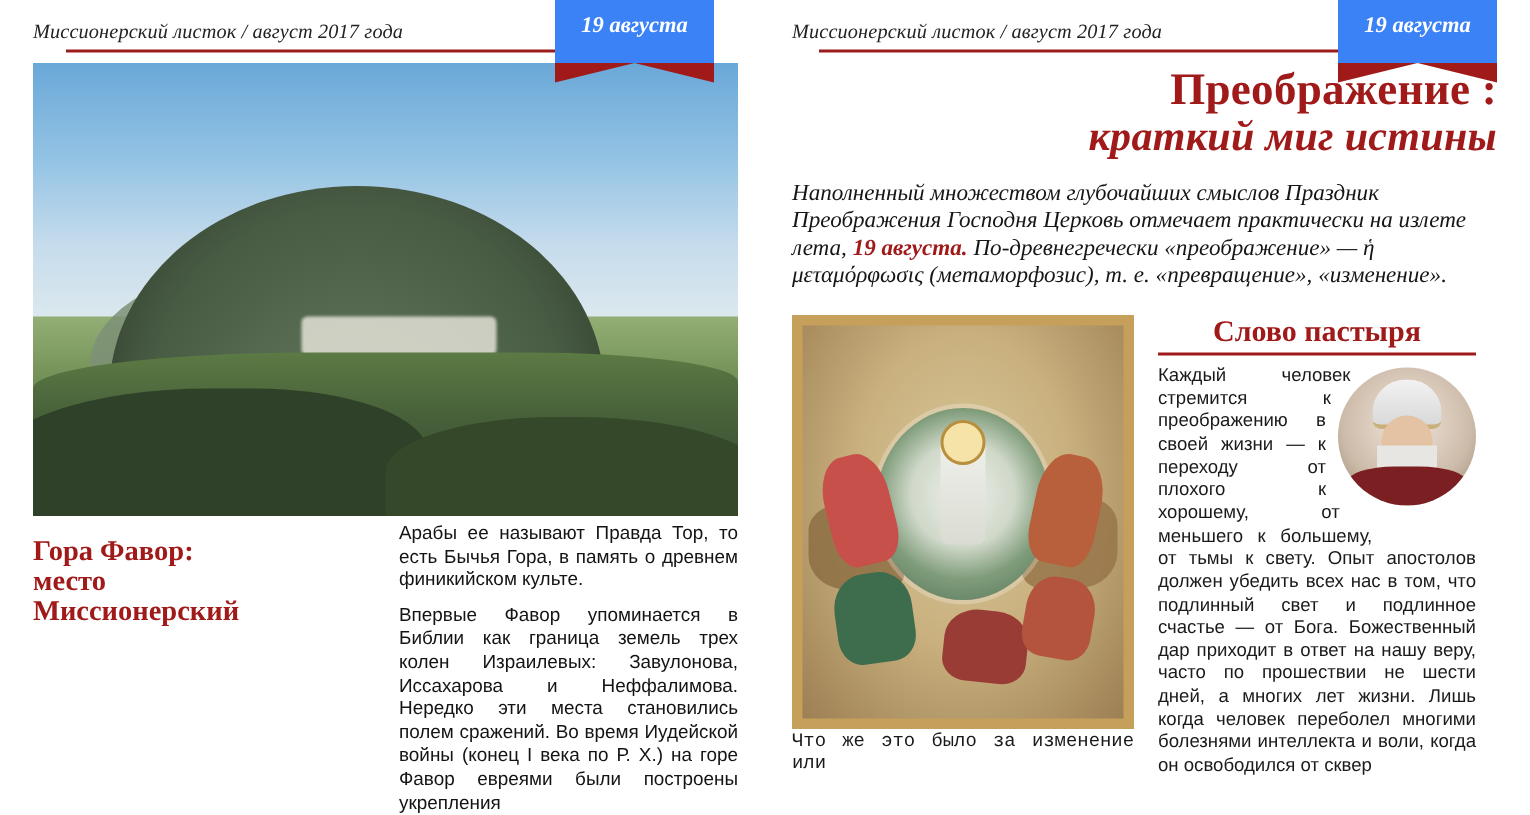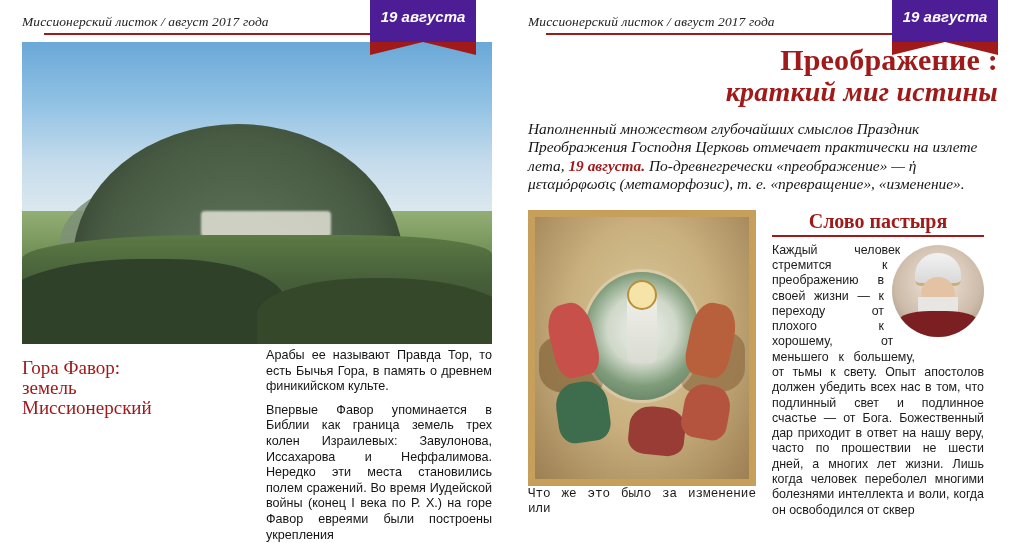--- a/index.html
+++ b/index.html
@@ -57,23 +57,23 @@
   }
   .leaf-left .rule { left: 22px; right: 18px; }
   .leaf-right .rule { left: 18px; right: 22px; }
 
   
   .dateflag {
     position: absolute;
     top: 0;
     width: 106px;
     height: 42px;
-    background: #4c1d95;
+    background: #3b82f6;
     color: #fff;
-    font-family: Liberation Sans, sans-serif;
+    font-family: Liberation Serif, serif;
     font-style: italic;
     font-weight: bold;
     font-size: 15px;
     text-align: center;
     line-height: 34px;
     z-index: 5;
   }
   .dateflag::after {
     content: "";
     position: absolute;
@@ -151,21 +151,21 @@
     right: -4%; bottom: 0; width: 54%;
     height: 22%;
     background: #35492a;
     border-radius: 45% 50% 0 0 / 55% 60% 0 0;
   }
 
   .l-headline {
     margin-top: 14px;
     color: #a01a1a;
     font-family: "Liberation Serif", serif;
-    font-weight: normal;
+    font-weight: bold;
     font-size: 19px;
     line-height: 20px;
   }
   .col {
     width: 226px;
     font-family: "Liberation Sans", sans-serif;
     font-size: 12.6px;
     line-height: 15.6px;
     text-align: justify;
     color: #141414;
@@ -372,21 +372,21 @@
         <div class="town"></div>
         <div class="fore"></div>
         <div class="fore2"></div>
         <div class="fore3"></div>
       </div>
 
       <div class="left-cols">
         <div class="left-colA">
           <div class="l-headline">
             <span>Гора Фавор:</span><br>
-            <span>земель</span><br>
+            <span>место</span><br>
             <span>Миссионерский</span>
           </div>
         </div>
         <div class="left-colB">
           <div class="col">
             <p>Арабы ее называют Правда Тор, то есть Бычья Гора, в память о древнем финикийском культе.</p>
             <p>Впервые Фавор упоминается в Библии как граница земель трех колен Израилевых: Завулонова, Иссахарова и Неффалимова. Нередко эти места становились полем сражений. Во время Иудейской войны (конец I века по Р. Х.) на горе Фавор евреями были построены укрепления</p>
           </div>
         </div>
       </div>

